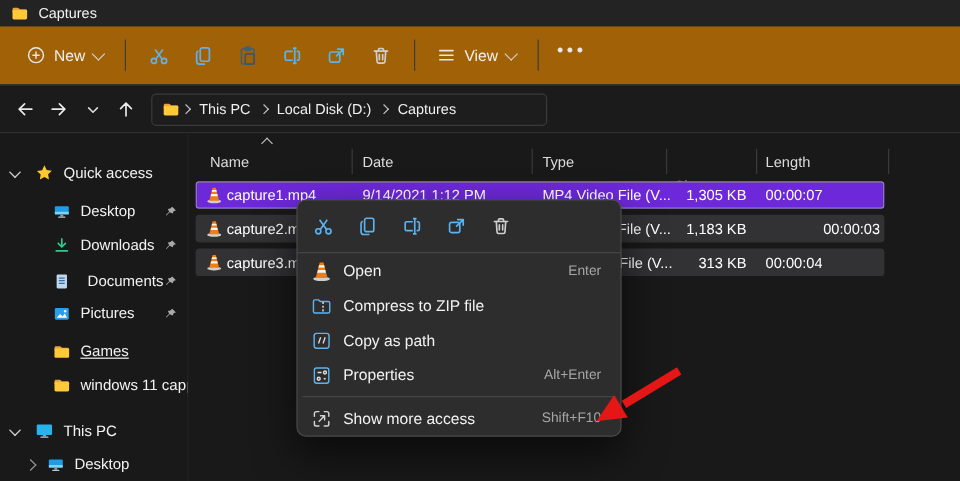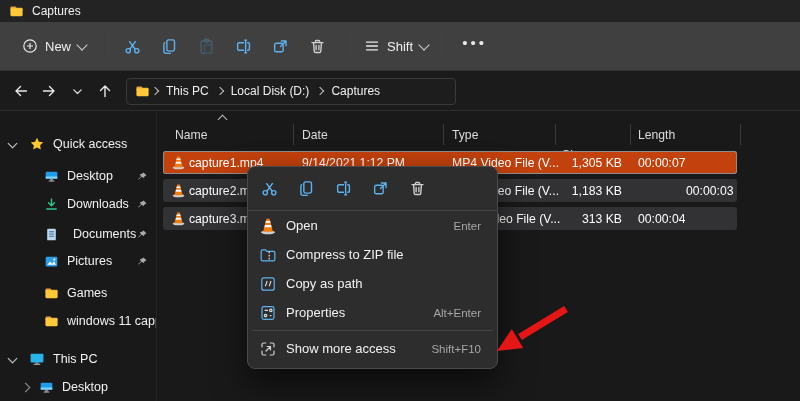--- a/index.html
+++ b/index.html
@@ -6,21 +6,21 @@
   .win{position:relative;width:800px;height:401px;background:#191919;overflow:hidden;
        font-family:"Liberation Sans",sans-serif;color:#fff;}
   .ic{display:block;}
 
   
   .titlebar{position:absolute;left:0;top:0;width:100%;height:22px;background:#232323;
             display:flex;align-items:center;padding-left:9px;gap:8px;box-sizing:border-box;}
   .title-text{font-size:12px;color:#f2f2f2;}
 
   
-  .toolbar{position:absolute;left:0;top:22px;width:100%;height:49px;background:#404040;
+  .toolbar{position:absolute;left:0;top:22px;width:100%;height:49px;background:#a16207;
            border-bottom:1px solid #333;display:flex;align-items:center;padding-left:13px;box-sizing:border-box;}
   .tb-btn{display:flex;align-items:center;gap:7px;height:34px;padding:0 9px;border-radius:4px;font-size:13px;color:#f0f0f0;}
   .tb-ico{width:37px;height:34px;display:flex;align-items:center;justify-content:center;border-radius:4px;}
   .tb-sep{width:1px;height:26px;background:#3d3d3d;margin:0 9px;}
   .chev{width:7px;height:7px;border-right:1.4px solid #cfcfcf;border-bottom:1.4px solid #cfcfcf;
         transform:rotate(45deg);margin-top:-3px;}
   .dots{letter-spacing:3px;font-size:15px;color:#e8e8e8;line-height:10px;padding-bottom:6px;}
 
   
   .addressrow{position:absolute;left:0;top:72px;width:100%;height:39px;background:#1b1b1b;
@@ -42,26 +42,26 @@
   .s-chev-r{width:6px;height:6px;border-right:1.3px solid #9a9a9a;border-bottom:1.3px solid #9a9a9a;
             transform:rotate(-45deg);margin-left:22px;flex:none;}
   .s-pin{margin-left:auto;margin-right:9px;flex:none;}
 
   .filearea{position:absolute;left:157px;top:0;width:643px;height:100%;}
   .col-head{position:absolute;top:10px;height:26px;font-size:12.2px;color:#dcdcdc;display:flex;align-items:center;text-align:right;}
   .col-sep{position:absolute;top:12px;width:1px;height:21px;background:#3a3a3a;}
   .sort-caret{position:absolute;top:4px;width:6px;height:6px;border-left:1.2px solid #bdbdbd;
               border-top:1.2px solid #bdbdbd;transform:rotate(45deg);}
   .filerow{position:absolute;left:6px;width:574px;height:23px;border-radius:3px;font-size:12.2px;background:#323235;}
-  .filerow.sel{background:#c2410c;box-shadow:inset 0 0 0 1px #8d8d90;}
+  .filerow.sel{background:#6d28d9;box-shadow:inset 0 0 0 1px #8d8d90;}
   .fr-cell{position:absolute;top:0;height:23px;display:flex;align-items:center;white-space:nowrap;overflow:hidden;}
 
   
-  .ctxmenu{position:absolute;left:247px;top:166px;width:251px;background:#2d2d2d;border:1px solid #4a4a4a;
-           border-radius:8px;box-shadow:0 14px 34px rgba(0,0,0,.6);z-index:10;padding-bottom:5px;box-sizing:border-box;}
+  .ctxmenu{position:absolute;left:247px;top:166px;width:271px;background:#2d2d2d;border:1px solid #4a4a4a;
+           border-radius:8px;box-shadow:0 14px 34px rgba(0,0,0,.6);z-index:10;padding-bottom:0;box-sizing:border-box;}
   .cm-iconrow{height:43px;display:flex;align-items:center;padding:0 8px;gap:11px;}
   .cm-icobtn{width:26px;height:26px;display:flex;align-items:center;justify-content:center;border-radius:4px;}
   .cm-div{height:1px;background:#454545;}
   .cm-div2{height:1px;background:#454545;margin:3px 4px;}
   .cm-item{height:29px;display:flex;align-items:center;padding:0 13px 0 8px;gap:9px;font-size:13px;
            color:#f2f2f2;border-radius:4px;margin:0 3px;}
   .cm-short{margin-left:auto;font-size:11.5px;color:#a6a6a6;}
 
   .red-arrow{position:absolute;left:480px;top:295px;z-index:20;}
 </style>
@@ -127,21 +127,21 @@
           <path d="M6 4.3V3.2c0-.5.4-.9.9-.9h2.2c.5 0 .9.4.9.9v1.1"></path>
           <path d="M4.3 4.3l.6 8.2c0 .7.6 1.2 1.3 1.2h3.6c.7 0 1.3-.5 1.3-1.2l.6-8.2"></path>
           <path d="M6.7 7v4M9.3 7v4"></path>
         </svg>
     </div>
     <div class="tb-sep"></div>
     <div class="tb-btn">
       <svg class="ic" width="16" height="16" viewBox="0 0 16 16" fill="none" stroke="#e8e8e8" stroke-width="1.3" stroke-linecap="round">
           <path d="M2.5 4.2h11M2.5 8h11M2.5 11.8h11"></path>
         </svg>
-      <span>Shift</span>
+      <span>View</span>
       <span class="chev"></span>
     </div>
     <div class="tb-sep"></div>
     <div class="tb-ico">
       <span class="dots">•••</span>
     </div>
   </div>
 
   <div class="addressrow">
     <div class="nav-btn">
@@ -223,21 +223,21 @@
         <svg class="ic" style="margin-left:44px;" width="15" height="15" viewBox="0 0 16 16">
             <rect x="1.8" y="2.8" width="12.4" height="10.4" rx="1.2" fill="#2f9ce8"></rect>
             <path d="M3.5 11.5l3-3.4 2.2 2.2 2-2.6 2 3.8z" fill="#fff"></path>
             <circle cx="11" cy="5.8" r="1.1" fill="#fff"></circle>
           </svg>
         <span style="margin-left:8px;">Pictures</span>
         <svg class="ic s-pin" width="11" height="11" viewBox="0 0 16 16" fill="#a9a9a9">
             <path d="M9.5 2l4.5 4.5-2.6.6-1.4 3-3.6-1.6-3.9 4-.7-.7 4-3.9L4.2 4.6l3-.6z"></path>
           </svg>
       </div>
-      <div class="side-item" style="top:168px;">
+      <div class="side-item" style="top:168px;text-decoration:underline;">
         <svg class="ic" style="margin-left:44px;" width="15" height="15" viewBox="0 0 16 16">
             <path d="M1.5 4c0-.8.6-1.4 1.4-1.4h3.2c.4 0 .8.2 1 .4l1 1h5c.8 0 1.4.6 1.4 1.4v.8H1.5z" fill="#e8a33b"></path>
             <rect x="1.5" y="4.6" width="13" height="8.4" rx="1.2" fill="#ffc938"></rect>
           </svg>
         <span style="margin-left:8px;">Games</span>
       </div>
       <div class="side-item" style="top:196px;">
         <svg class="ic" style="margin-left:44px;flex:none;" width="15" height="15" viewBox="0 0 16 16">
             <path d="M1.5 4c0-.8.6-1.4 1.4-1.4h3.2c.4 0 .8.2 1 .4l1 1h5c.8 0 1.4.6 1.4 1.4v.8H1.5z" fill="#e8a33b"></path>
             <rect x="1.5" y="4.6" width="13" height="8.4" rx="1.2" fill="#ffc938"></rect>

